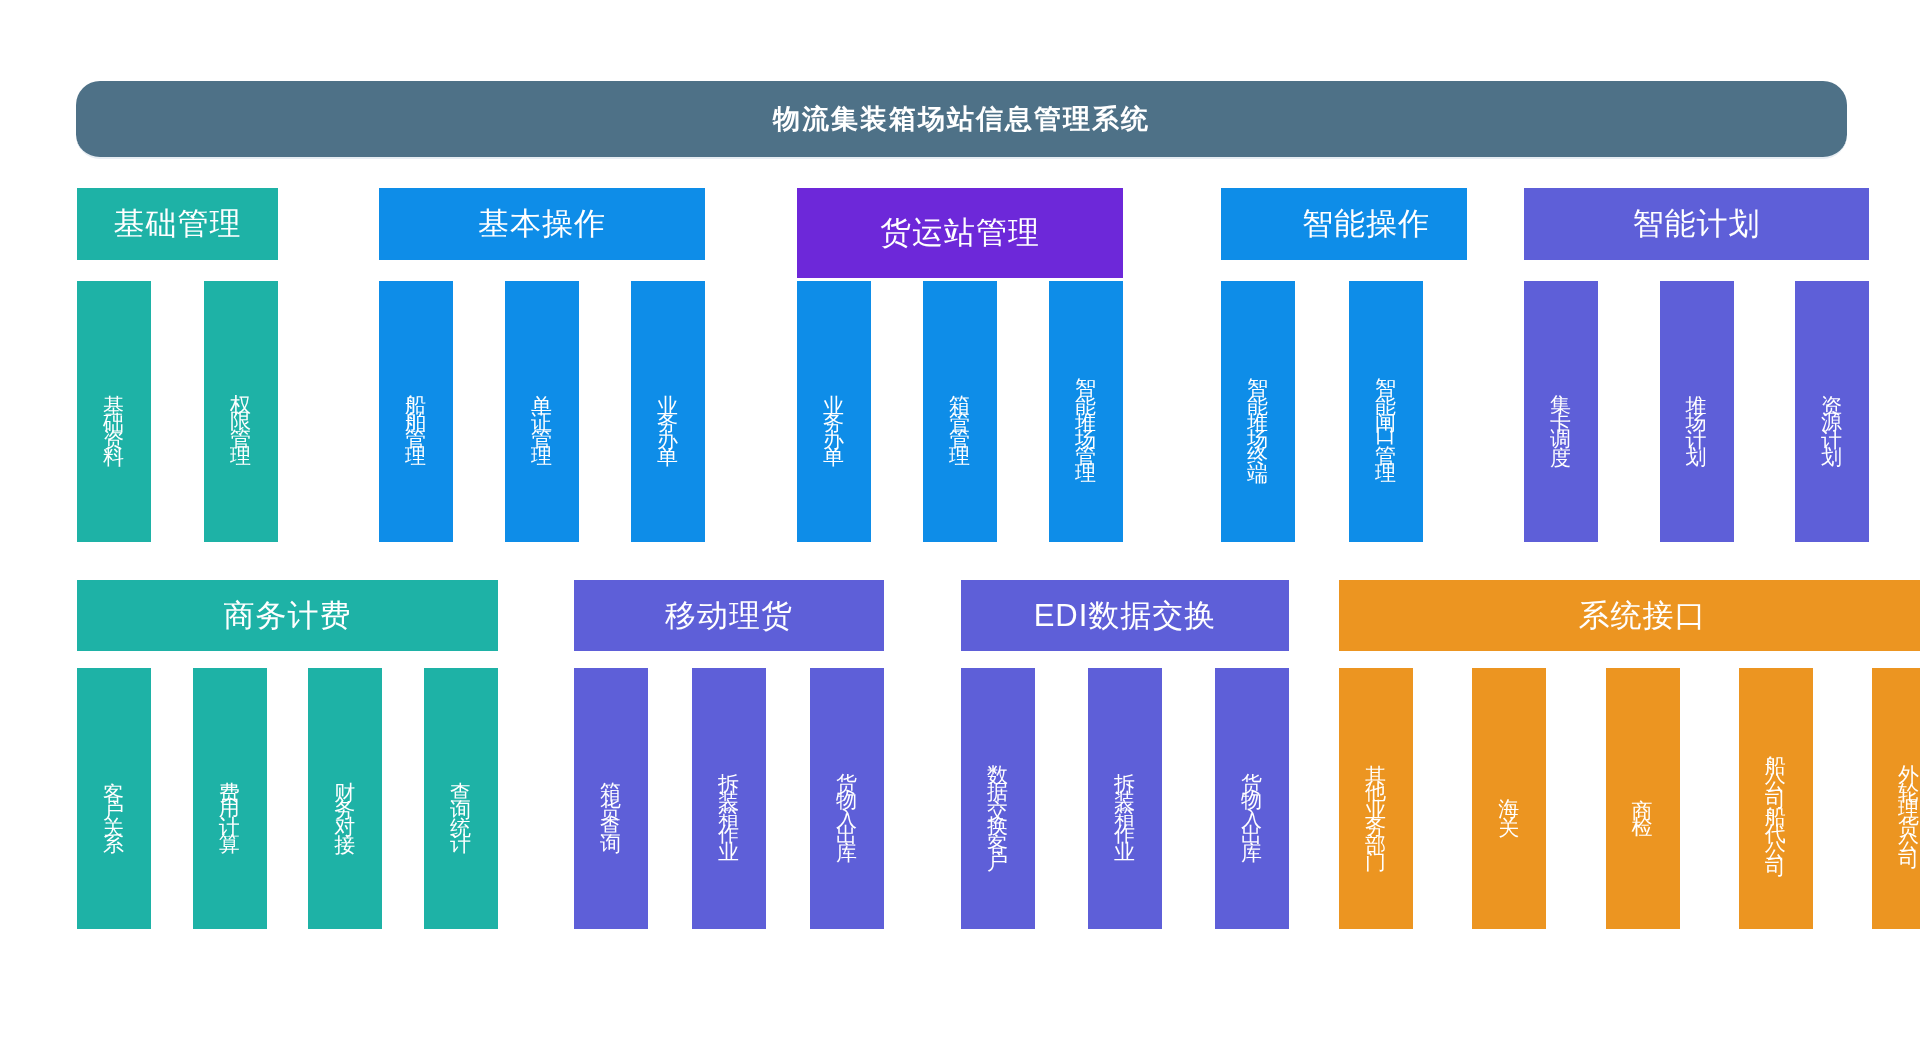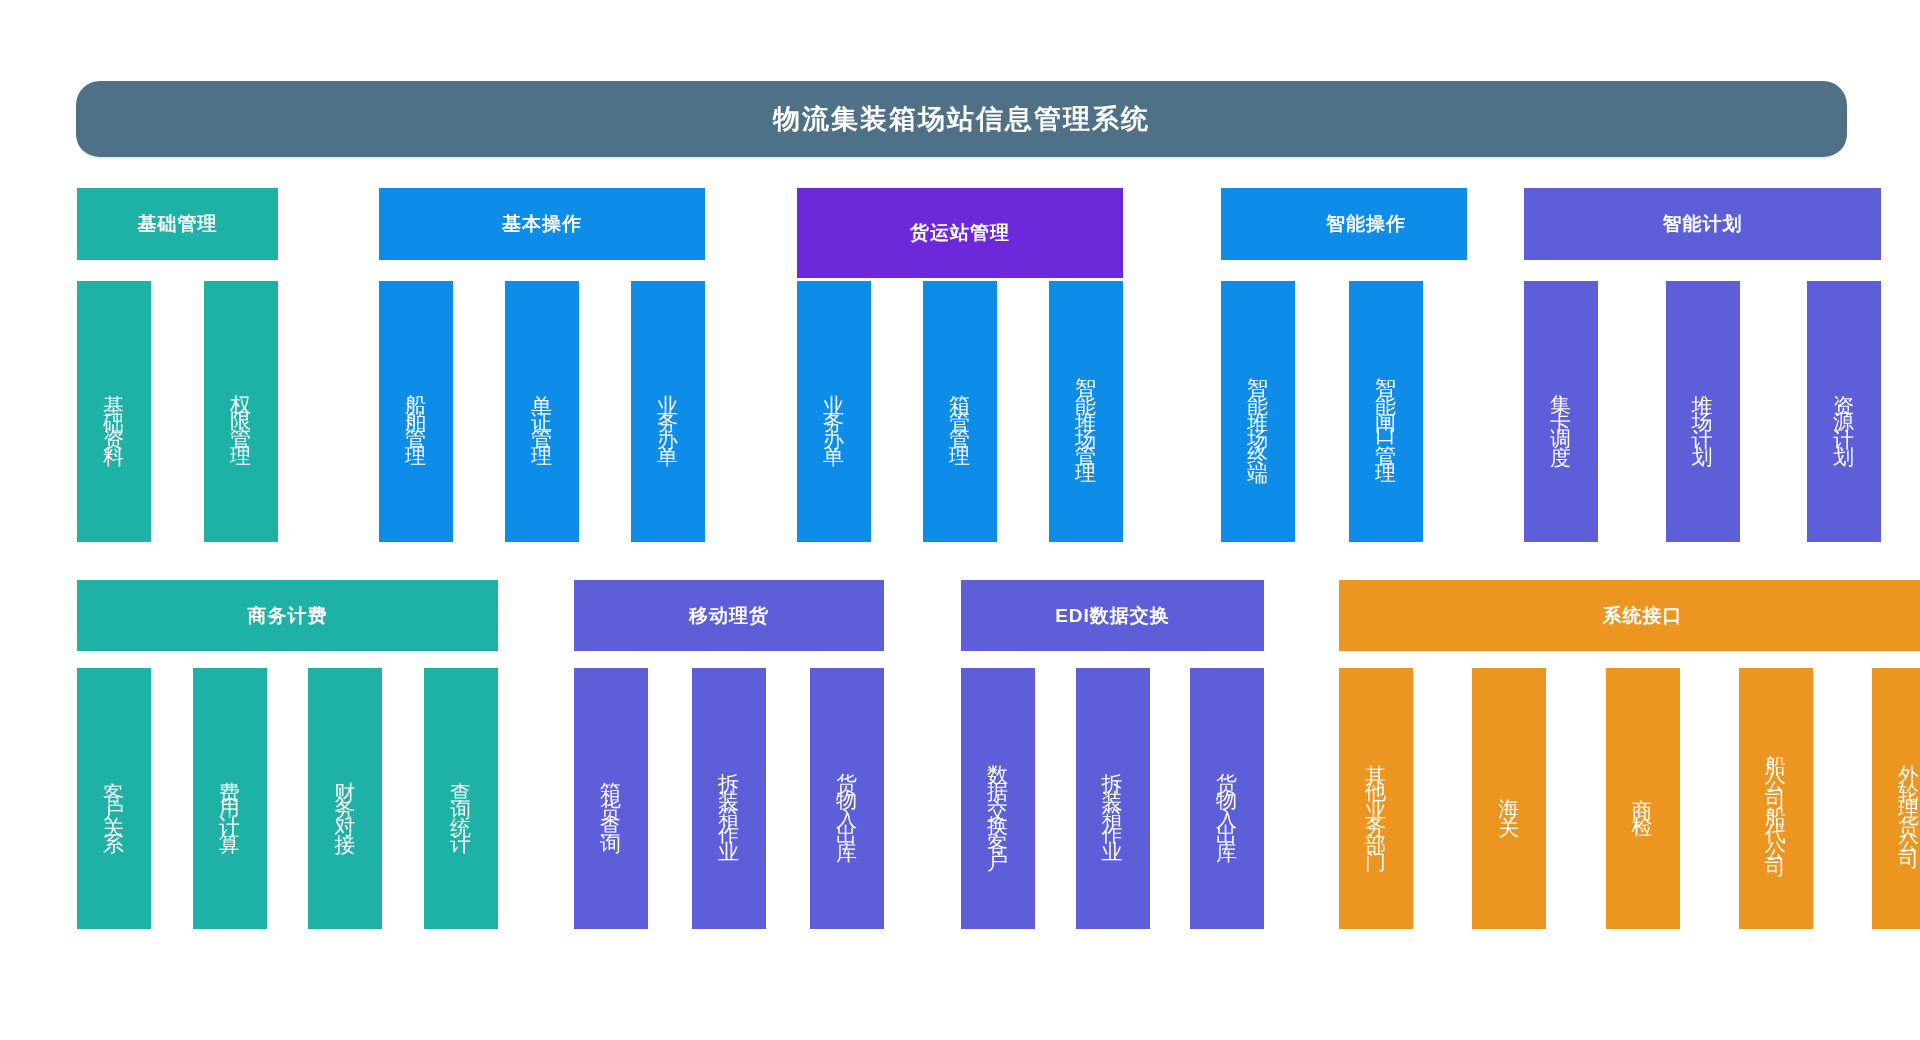--- a/index.html
+++ b/index.html
@@ -9,21 +9,21 @@
   }
   .titlebar{
     position:absolute;display:flex;align-items:center;justify-content:center;
     color:#ffffff;font-size:27px;font-weight:bold;letter-spacing:2px;
     border-bottom:2px solid #e7edf3;box-sizing:border-box;
   }
   .group{position:absolute;}
   .ghead{
     position:absolute;left:0;top:0;width:100%;
     display:flex;align-items:center;justify-content:center;
-    color:#ffffff;font-size:19px;font-weight:bold;letter-spacing:1px;
+    color:#ffffff;font-size:31px;font-weight:normal;letter-spacing:1px;
   }
   .gcols{
     position:absolute;left:0;width:100%;
     display:flex;justify-content:space-between;
   }
   .gcol{
     width:74px;height:100%;
     display:flex;align-items:center;justify-content:center;
   }
   .vtext{
@@ -82,21 +82,21 @@
       <div class="ghead" style="height: 72px; background: rgb(14, 141, 232); padding-left: 44px;">智能操作</div>
       <div class="gcols" style="top: 93px; height: 261px;">
         <div class="gcol" style="background: rgb(14, 141, 232);">
           <span class="vtext">智能堆场终端</span>
         </div>
         <div class="gcol" style="background: rgb(14, 141, 232);">
           <span class="vtext">智能闸口管理</span>
         </div>
       </div>
     </div>
-    <div class="group" style="left: 1524px; top: 188px; width: 345px; height: 354px; padding-left: 12px;">
+    <div class="group" style="left: 1524px; top: 188px; width: 345px; height: 354px;">
       <div class="ghead" style="height: 72px; background: rgb(94, 95, 216);">智能计划</div>
       <div class="gcols" style="top: 93px; height: 261px;">
         <div class="gcol" style="background: rgb(94, 95, 216);">
           <span class="vtext">集卡调度</span>
         </div>
         <div class="gcol" style="background: rgb(94, 95, 216);">
           <span class="vtext">堆场计划</span>
         </div>
         <div class="gcol" style="background: rgb(94, 95, 216);">
           <span class="vtext">资源计划</span>
@@ -127,21 +127,21 @@
           <span class="vtext">箱货查询</span>
         </div>
         <div class="gcol" style="background: rgb(94, 95, 216);">
           <span class="vtext">拆装箱作业</span>
         </div>
         <div class="gcol" style="background: rgb(94, 95, 216);">
           <span class="vtext">货物入出库</span>
         </div>
       </div>
     </div>
-    <div class="group" style="left: 961px; top: 580px; width: 303px; height: 349px;">
+    <div class="group" style="left: 961px; top: 580px; width: 303px; height: 349px; padding-left: 25px;">
       <div class="ghead" style="height: 71px; background: rgb(94, 95, 216);">EDI数据交换</div>
       <div class="gcols" style="top: 88px; height: 261px;">
         <div class="gcol" style="background: rgb(94, 95, 216);">
           <span class="vtext">数据交换客户</span>
         </div>
         <div class="gcol" style="background: rgb(94, 95, 216);">
           <span class="vtext">拆装箱作业</span>
         </div>
         <div class="gcol" style="background: rgb(94, 95, 216);">
           <span class="vtext">货物入出库</span>

